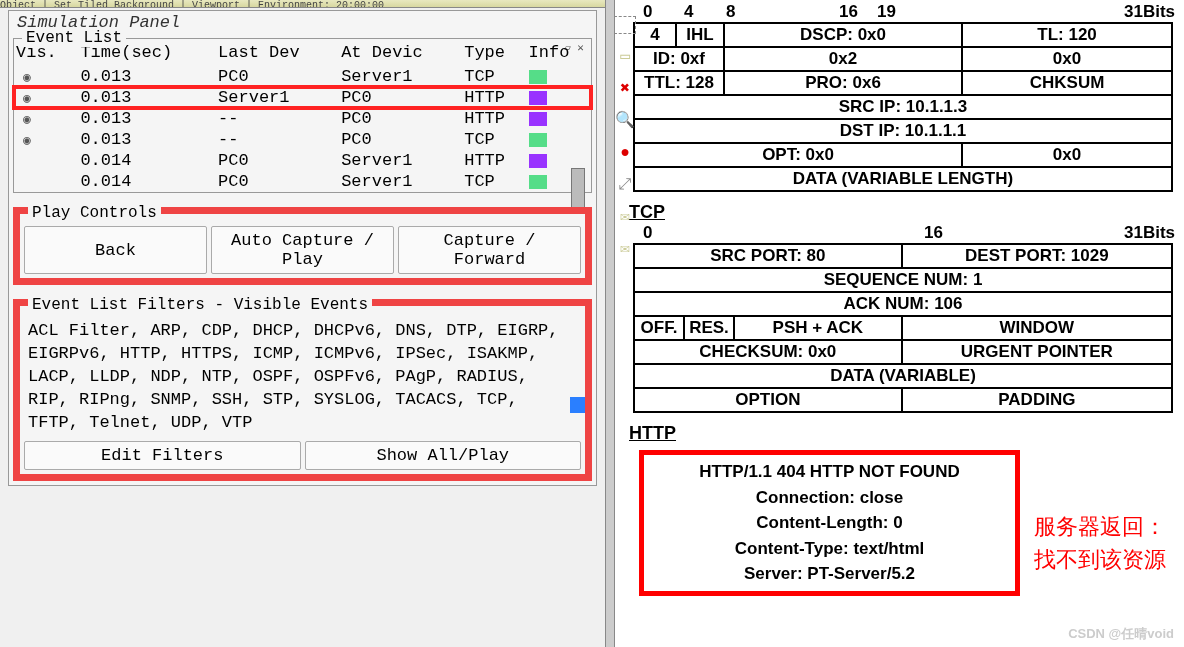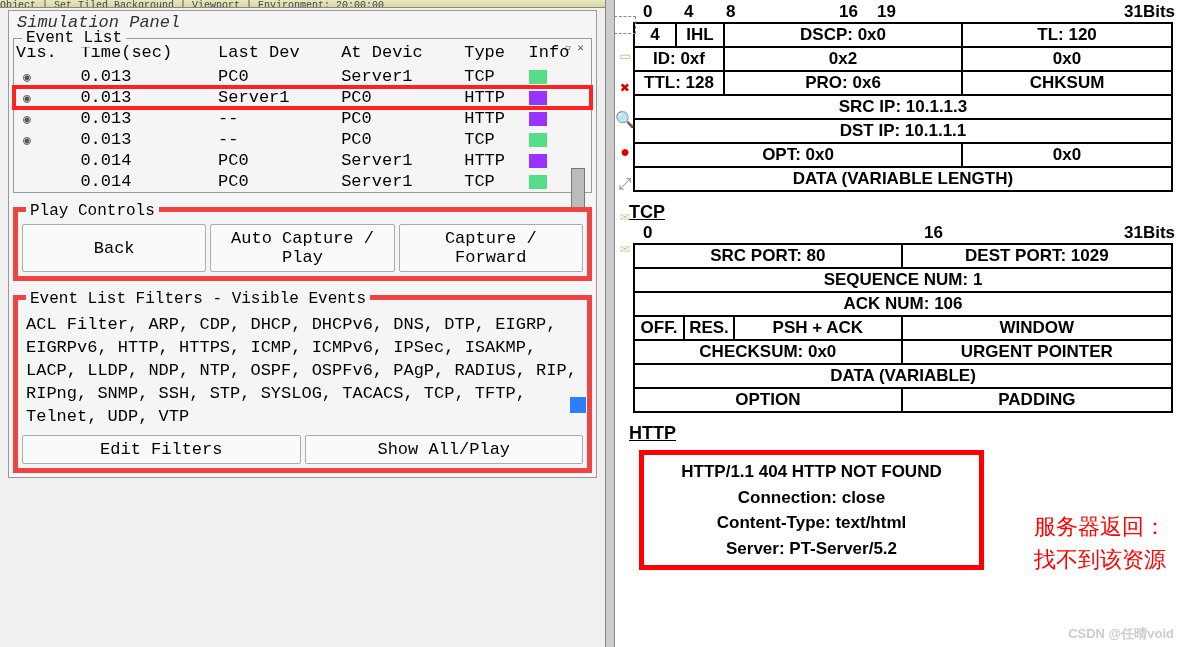--- a/index.html
+++ b/index.html
@@ -15,38 +15,38 @@
 table.evt { width: 100%; border-collapse: collapse; font-size: 17px; }
 table.evt th { text-align: left; font-weight: normal; padding: 4px 2px; }
 table.evt td { padding: 1px 2px; white-space: nowrap; }
 .eye-icon { display: inline-block; width: 22px; text-align: center; color: #555; font-size: 13px; }
 .color-sq { display: inline-block; width: 18px; height: 14px; vertical-align: middle; }
 .row-highlight { outline: 4px solid #ff2222; outline-offset: -2px; }
 .controls-row { display: flex; align-items: center; gap: 6px; padding: 8px 4px; flex-wrap: wrap; }
 .btn-like { border: 1px solid #aaa; background: #fafafa; padding: 4px 10px; font-family: inherit; font-size: 17px; border-radius: 2px; }
 .checkbox { width: 20px; height: 20px; background: #1a73e8; border-radius: 3px; display: inline-flex; align-items: center; justify-content: center; color: #fff; font-size: 14px; font-weight: bold; }
 .captured { margin-left: auto; text-align: right; font-size: 17px; padding-right: 8px; }
-.play-controls, .filters-box { border: 5px solid #ef4444; margin: 14px 4px 4px 4px; position: relative; padding: 12px 4px 4px 4px; }
+.play-controls, .filters-box { border: 7px solid #ef4444; margin: 14px 4px 4px 4px; position: relative; padding: 12px 4px 4px 4px; }
 .box-legend { position: absolute; top: -10px; left: 8px; background: #f5f5f5; padding: 0 4px; font-size: 16px; }
 .play-row { display: flex; gap: 4px; }
 .play-row .btn-like { flex: 1; text-align: center; }
 .filters-text { font-size: 17px; line-height: 1.35; padding: 2px 4px; }
 .filter-btns { display: flex; gap: 4px; margin-top: 4px; }
 .filter-btns .btn-like { flex: 1; text-align: center; }
 .prog-sq { position: absolute; width: 16px; height: 16px; background: #2a7fff; right: 10px; top: 386px; }
 .side-toolbar { position: absolute; right: -35px; top: 16px; width: 30px; display: flex; flex-direction: column; gap: 14px; align-items: center; }
 .side-toolbar > div { width: 22px; height: 18px; font-size: 16px; text-align: center; line-height: 18px; }
 .scroll-vert { position: absolute; right: 4px; top: 99px; bottom: 318px; width: 18px; }
 .scroll-vert .thumb { position: absolute; top: 30px; width: 14px; left: 2px; height: 40px; background: #bbb; border: 1px solid #777; }
 .divider { width: 10px; background: #ccc; border-left: 1px solid #888; border-right: 1px solid #888; }
 .bits-container { position: relative; height: 20px; margin-left: 4px; }
 .pkt-table { border-collapse: collapse; width: 540px; margin: 0 0 10px 8px; }
 .pkt-table td { border: 2px solid #000; text-align: center; padding: 1px 4px; font-weight: bold; font-size: 17px; white-space: nowrap; }
 .section-label { font-weight: bold; font-size: 18px; text-decoration: underline; margin: 4px 0 0 4px; }
-.http-box { border: 5px solid #ff0000; width: 345px; margin: 6px 0 0 14px; text-align: center; padding: 4px 0; font-weight: bold; font-size: 17px; line-height: 1.5; }
+.http-box { border: 5px solid #ff0000; width: 381px; margin: 6px 0 0 14px; text-align: center; padding: 4px 0; font-weight: bold; font-size: 17px; line-height: 1.5; }
 .annotation { position: absolute; right: 18px; top: 510px; color: #ff0000; font-size: 22px; font-weight: normal; font-family: "SimSun", serif; line-height: 1.5; }
 .watermark { position: absolute; right: 10px; bottom: 4px; color: #ccc; font-size: 13px; font-family: Arial; }
 .win-btn { position: absolute; top: 30px; right: 12px; font-size: 11px; color: #555; }
 </style>
 </head>
 <body>
 
 <div class="container">
   <div class="left-pane">
     <div class="top-strip">Object | Set Tiled Background | Viewport | Environment: 20:00:00</div>
@@ -231,19 +231,20 @@
             <td colspan="4">OPTION</td>
             <td>PADDING</td>
           </tr>
     </tbody>
       </table>
 
     <div class="section-label">HTTP</div>
     <div class="http-box" id="http-lines">
         <div>HTTP/1.1 404 HTTP NOT FOUND</div>
         <div>Connection: close</div>
+        <div>Content-Length: 0</div>
         <div>Content-Type: text/html</div>
         <div>Server: PT-Server/5.2</div>
       </div>
     <div class="annotation" id="anno">服务器返回：<br>找不到该资源</div>
     <div class="watermark">CSDN @任晴void</div>
   </div>
 </div>
 
 </body></html>

